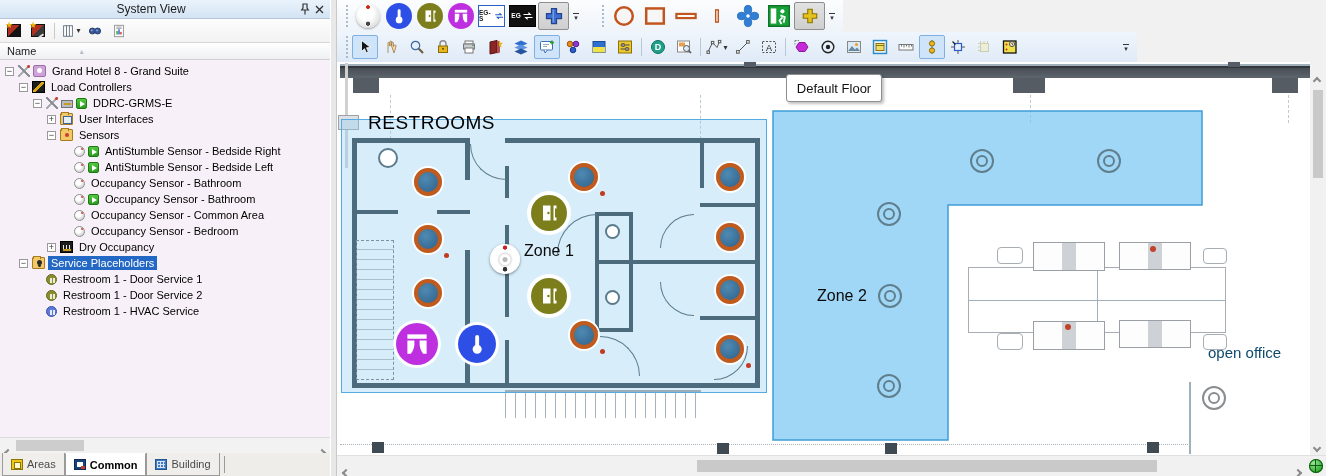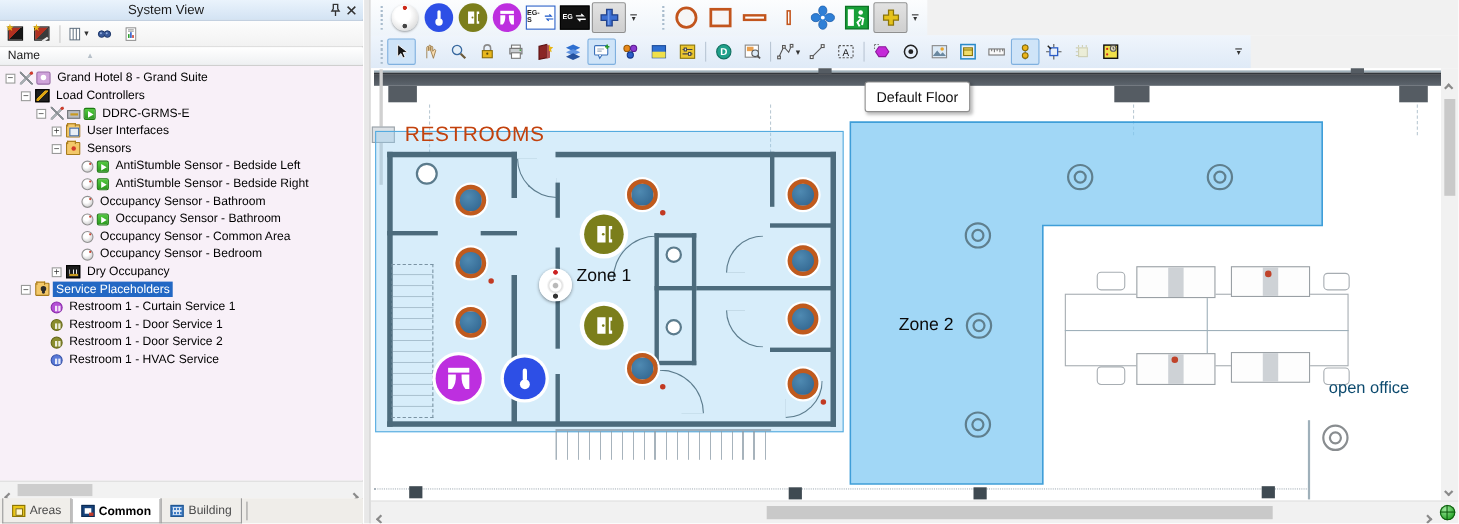--- a/index.html
+++ b/index.html
@@ -110,21 +110,21 @@
   #plan { position:absolute; left:0; top:0; width:1326px; height:476px; background:#fff; clip-path:inset(62px 16px 21px 337px); }
   #plan > * { position:absolute; }
   .w { background:#4c6b7c; }
   .thinline { background:#9fb0ba; }
   .arc { border-left:1.5px solid #5b7b8c; border-bottom:1.5px solid #5b7b8c; border-radius:0 0 0 100%; }
   .toilet { border:2px solid #5b7b8c; border-radius:50%; background:#fff; }
   .dashv { border-left:1px dashed rgba(120,150,170,.5); }
   .col-sq { width:12px; height:11px; background:#3f4a52; }
   .zone1 { left:341px; top:119px; width:426px; height:274px; background:rgba(151,208,242,.38); border:1px solid #54abdf; }
   .zone-label { font-size:16px; color:#0a0a0a; }
-  .plan-caption { color:#c2410c; }
+  .plan-caption { color:#000000; }
   .deskline { border:1px solid #a7adb2; background:#fff; }
   .desk { border:1px solid #9aa0a5; background:#fdfdfd; }
   .desk::after { content:""; position:absolute; left:50%; top:0; width:14px; height:100%; margin-left:-7px; background:#ced2d6; }
   .reddot { width:6px; height:6px; border-radius:50%; background:#c0432a; z-index:3; }
   .chair { border:1px solid #a7adb2; border-radius:4px; background:#fff; }
   .light { border:2px solid #5f7f8e; border-radius:50%; }
   .light::after { content:""; position:absolute; left:50%; top:50%; width:8px; height:8px; margin:-6px 0 0 -6px; border:2px solid #5f7f8e; border-radius:50%; }
   .light.gray { border-color:#898d90; } .light.gray::after { border-color:#898d90; }
   .dev-occ { width:28px; height:28px; border:4px solid #c05a1d; border-radius:50%;
       background:radial-gradient(circle at 38% 35%, #4f8ab2, #2e618b); box-shadow:0 0 0 2px #fff; z-index:6; }
@@ -243,27 +243,27 @@
         </div>
         <div class="tree-row" style="padding-left: 47px;">
           <span class="toggle">−</span>
           <span class="ti ti-folder ti-folder-sensors"></span>
           <span class="tree-label">Sensors</span>
         </div>
         <div class="tree-row" style="padding-left: 61px;">
           <span class="toggle-space"></span>
           <span class="ti ti-sensor"></span>
           <span class="ti ti-play"></span>
-          <span class="tree-label">AntiStumble Sensor - Bedside Left</span>
+          <span class="tree-label">AntiStumble Sensor - Bedside Right</span>
         </div>
         <div class="tree-row" style="padding-left: 61px;">
           <span class="toggle-space"></span>
           <span class="ti ti-sensor"></span>
           <span class="ti ti-play"></span>
-          <span class="tree-label">AntiStumble Sensor - Bedside Right</span>
+          <span class="tree-label">AntiStumble Sensor - Bedside Left</span>
         </div>
         <div class="tree-row" style="padding-left: 61px;">
           <span class="toggle-space"></span>
           <span class="ti ti-sensor"></span>
           <span class="tree-label">Occupancy Sensor - Bathroom</span>
         </div>
         <div class="tree-row" style="padding-left: 61px;">
           <span class="toggle-space"></span>
           <span class="ti ti-sensor"></span>
           <span class="ti ti-play"></span>
@@ -281,25 +281,20 @@
         </div>
         <div class="tree-row" style="padding-left: 47px;">
           <span class="toggle">+</span>
           <span class="ti ti-dry"></span>
           <span class="tree-label">Dry Occupancy</span>
         </div>
         <div class="tree-row" style="padding-left: 19px;">
           <span class="toggle">−</span>
           <span class="ti ti-folder ti-folder-svc"></span>
           <span class="tree-label selected">Service Placeholders</span>
-        </div>
-        <div class="tree-row" style="padding-left: 33px;">
-          <span class="toggle-space"></span>
-          <span class="ti ti-svc ti-svc-curtain"></span>
-          <span class="tree-label">Restroom 1 - Curtain Service 1</span>
         </div>
         <div class="tree-row" style="padding-left: 33px;">
           <span class="toggle-space"></span>
           <span class="ti ti-svc ti-svc-door"></span>
           <span class="tree-label">Restroom 1 - Door Service 1</span>
         </div>
         <div class="tree-row" style="padding-left: 33px;">
           <span class="toggle-space"></span>
           <span class="ti ti-svc ti-svc-door"></span>
           <span class="tree-label">Restroom 1 - Door Service 2</span>

